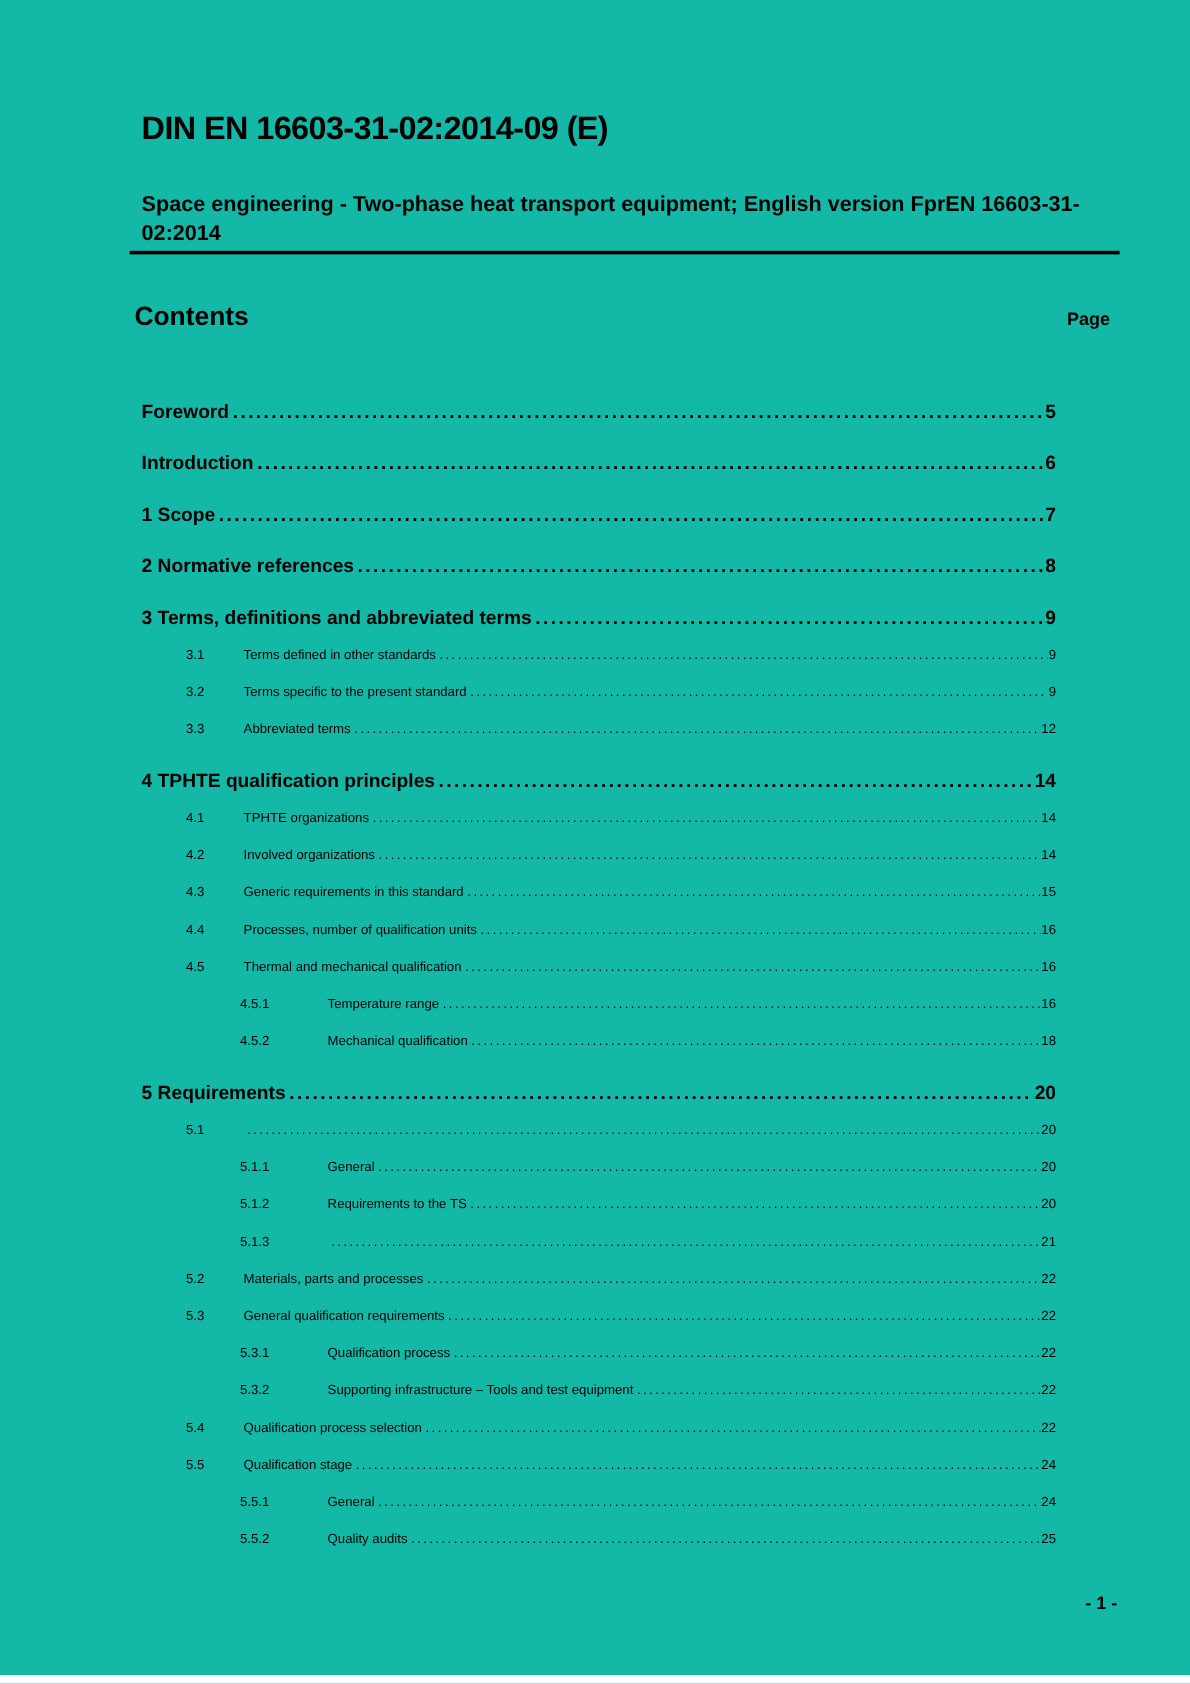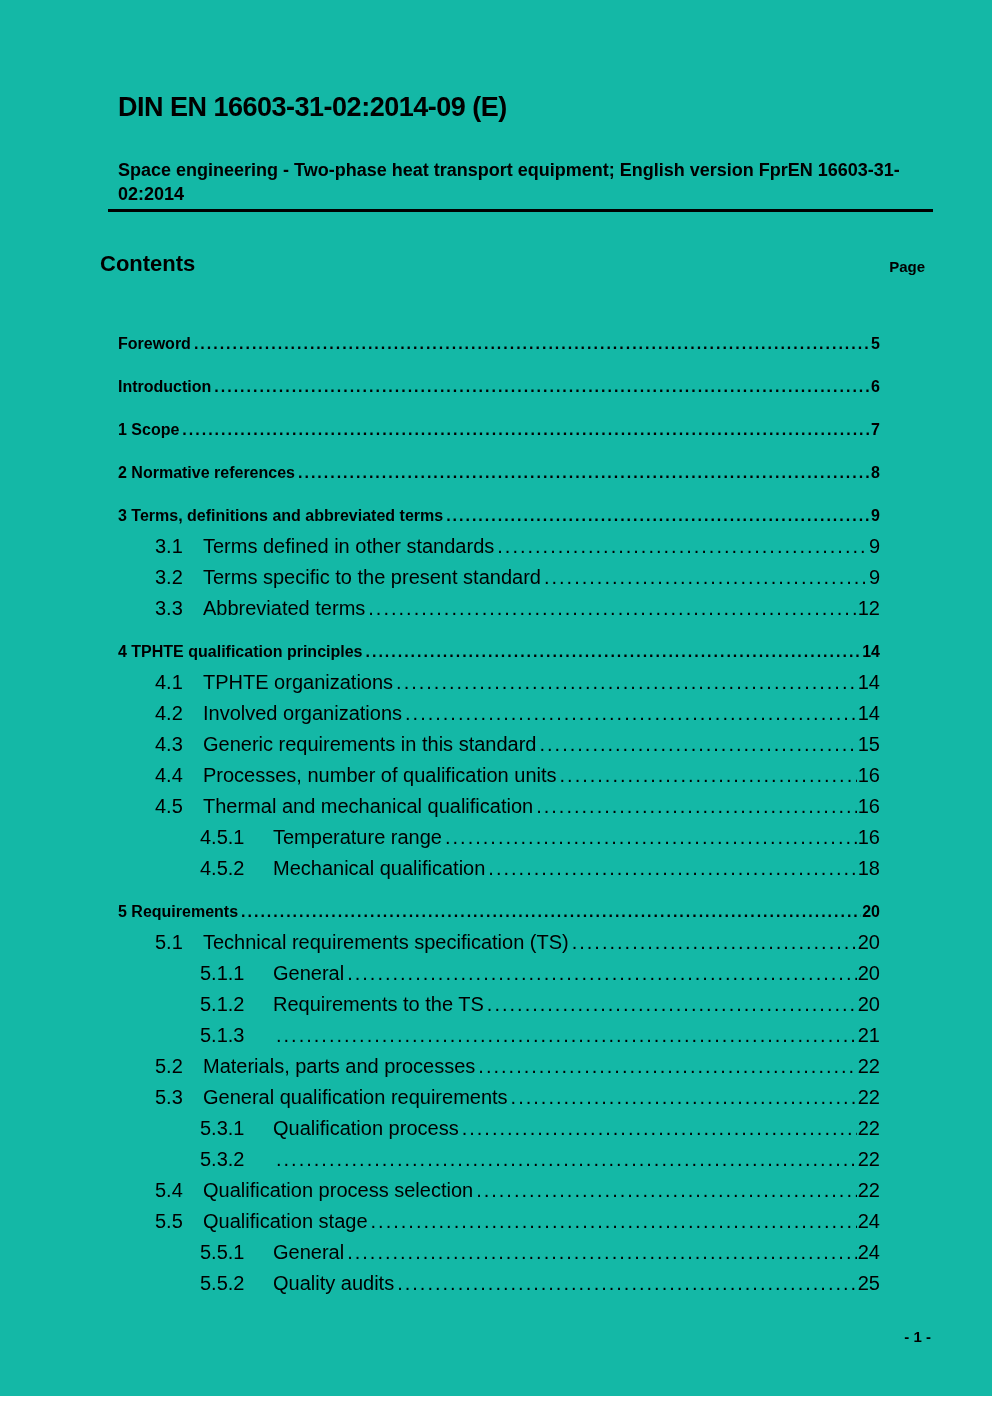--- a/index.html
+++ b/index.html
@@ -38,21 +38,21 @@
   .title-rule {
     position: absolute;
     left: 108px;
     top: 209px;
     width: 825px;
     height: 3px;
     background: #000000;
   }
   .contents-heading {
     position: absolute;
-    left: 100px;
+    left: 112px;
     top: 251px;
     font-size: 22px;
     font-weight: bold;
   }
   .page-heading {
     position: absolute;
     top: 258px;
     right: 67px;
     font-size: 15px;
     font-weight: bold;
@@ -68,21 +68,21 @@
     align-items: baseline;
     line-height: 21px;
   }
   .toc-row.lvl0 {
     font-size: 16px;
     font-weight: bold;
     margin-top: 22px;
   }
   .toc-row.lvl0:first-child { margin-top: 0; }
   .toc-row.lvl1, .toc-row.lvl2 {
-    font-size: 20px;
+    font-size: 11px;
     font-weight: normal;
     margin-top: 10px;
   }
   .toc-row.lvl1 { padding-left: 37px; }
   .toc-row.lvl2 { padding-left: 82px; }
   .toc-num { flex: none; }
   .lvl1 .toc-num { width: 48px; }
   .lvl2 .toc-num { width: 73px; }
   .toc-label { flex: none; white-space: nowrap; }
   .toc-leader {
@@ -231,21 +231,20 @@
 
   <div class="toc-row lvl0">
 
     <span class="toc-label">5 Requirements</span>
     <span class="toc-leader">............................................................................................................................................................................................................................</span>
     <span class="toc-page">20</span>
   </div>
 
   <div class="toc-row lvl1">
     <span class="toc-num">5.1</span>
-    <span class="toc-label">Technical requirements specification (TS)</span>
     <span class="toc-leader">............................................................................................................................................................................................................................</span>
     <span class="toc-page">20</span>
   </div>
 
   <div class="toc-row lvl2">
     <span class="toc-num">5.1.1</span>
     <span class="toc-label">General</span>
     <span class="toc-leader">............................................................................................................................................................................................................................</span>
     <span class="toc-page">20</span>
   </div>
@@ -279,20 +278,21 @@
 
   <div class="toc-row lvl2">
     <span class="toc-num">5.3.1</span>
     <span class="toc-label">Qualification process</span>
     <span class="toc-leader">............................................................................................................................................................................................................................</span>
     <span class="toc-page">22</span>
   </div>
 
   <div class="toc-row lvl2">
     <span class="toc-num">5.3.2</span>
+    <span class="toc-label">Supporting infrastructure – Tools and test equipment</span>
     <span class="toc-leader">............................................................................................................................................................................................................................</span>
     <span class="toc-page">22</span>
   </div>
 
   <div class="toc-row lvl1">
     <span class="toc-num">5.4</span>
     <span class="toc-label">Qualification process selection</span>
     <span class="toc-leader">............................................................................................................................................................................................................................</span>
     <span class="toc-page">22</span>
   </div>

